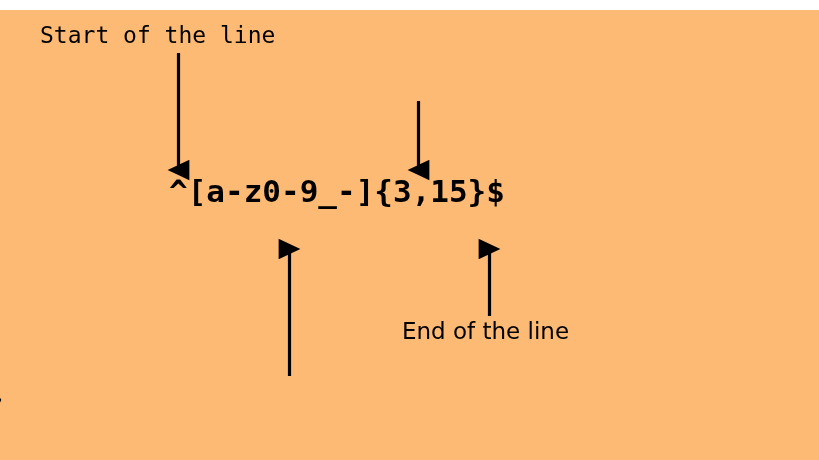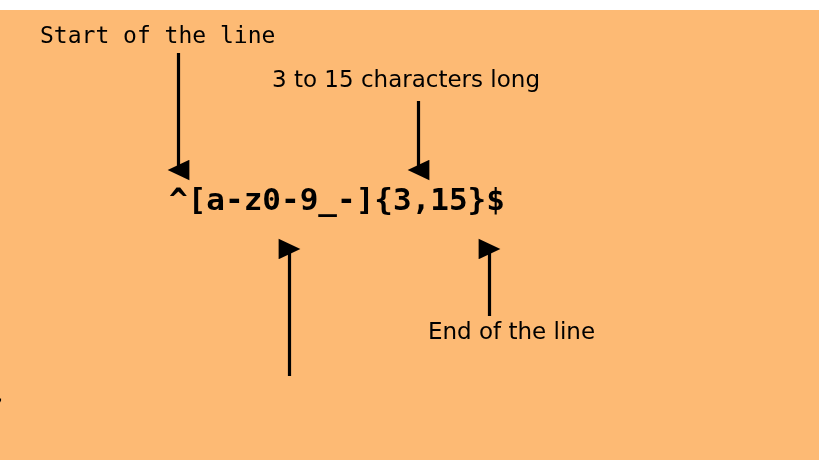--- a/index.html
+++ b/index.html
@@ -45,24 +45,24 @@
     position: absolute;
     left: 0;
     top: 0;
     width: 819px;
     height: 460px;
     pointer-events: none;
   }
   
   #lbl-start      { left: 40px;  top: 14px; }
   #lbl-length     { left: 272px; top: 58px; }
-  #lbl-end        { left: 428px; top: 310px; }
+  #lbl-end        { left: 402px; top: 310px; }
   #lbl-charclass  { left: 12px;  top: 372px; }
   #lbl-clip       { left: -4px;  top: 372px; }
-  #regex-text     { left: 169px; top: 174px; }
+  #regex-text     { left: 169px; top: 166px; }
 </style>
 </head>
 <body>
 
 <div id="canvas">
 
   <svg class="arrow-layer" viewBox="0 0 819 460" width="819" height="460" xmlns="http://www.w3.org/2000/svg">
     <defs>
       <marker id="head-down" markerWidth="10" markerHeight="10" refX="3.2" refY="5" orient="auto" markerUnits="strokeWidth">
         <path d="M0,1.6 L6.4,1.6 L3.2,8.4 Z" fill="#000000"></path>
@@ -84,21 +84,20 @@
       <line x1="289.5" y1="366" x2="289.5" y2="239" stroke="#000000" stroke-width="3.2" marker-end="url(#head-up)"></line>
     </g>
 
     <g>
       <line x1="489.5" y1="306" x2="489.5" y2="239" stroke="#000000" stroke-width="3.2" marker-end="url(#head-up)"></line>
     </g>
   </svg>
 
   <div id="lbl-start" class="label label-mono">Start of the line</div>
 
-  <div id="lbl-length" class="label label-sans">3 to 15 characters long</div>
 
   <div id="regex-text" class="regex">^[a-z0-9_-]{3,15}$</div>
 
   <div id="lbl-end" class="label label-sans">End of the line</div>
 
   <div id="lbl-clip" class="label label-sans">,</div>
 
 
 </div>
 

